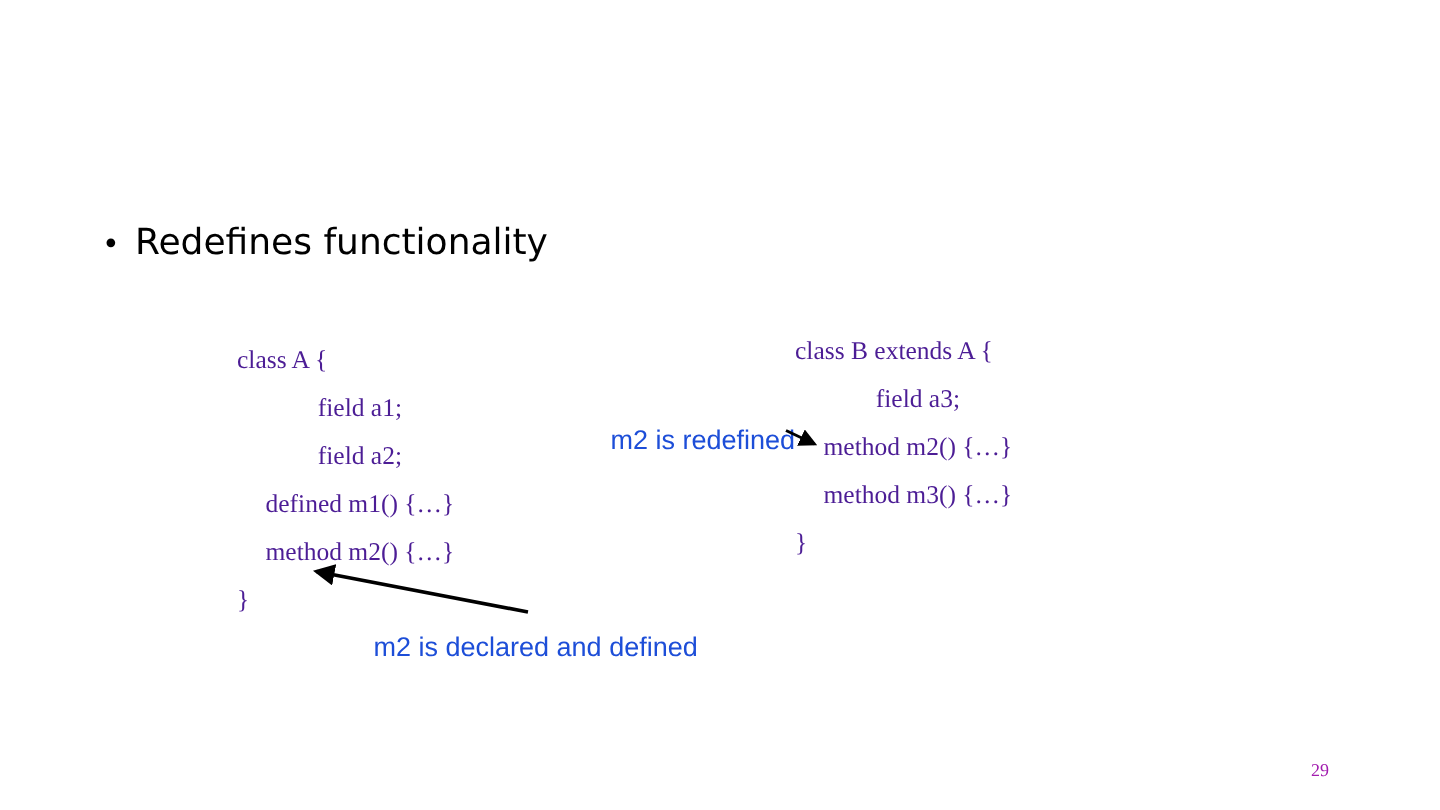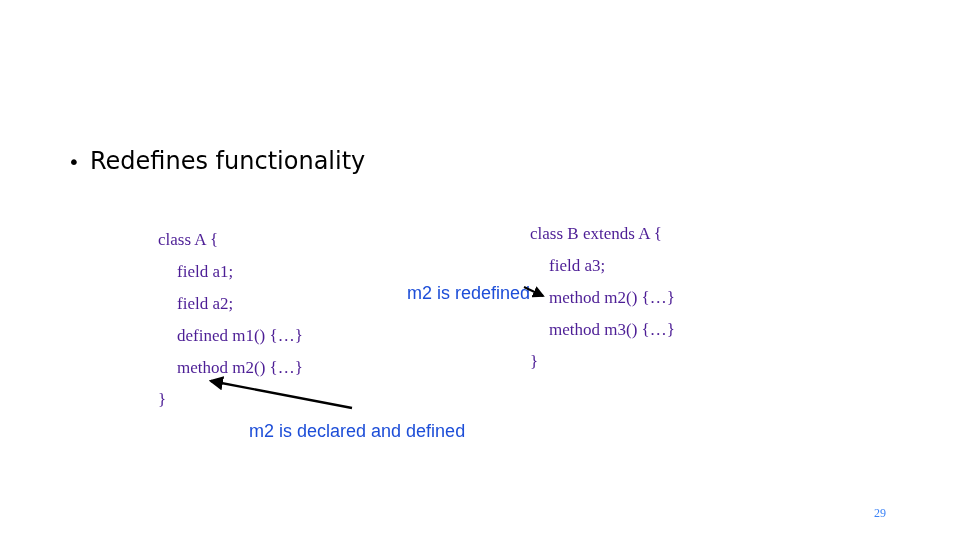--- a/index.html
+++ b/index.html
@@ -72,20 +72,21 @@
   }
   #code-class-b {
     left: 530px;
     top: 218px;
   }
   .code-line {
     height: 32px;
   }
   .code-line.indent {
     padding-left: 19px;
+    text-align: center;
   }
 
   
   .annotation {
     position: absolute;
     font-family: Liberation Sans, sans-serif;
     font-size: 18px;
     line-height: 22px;
     color: #1d4ed8;
     white-space: nowrap;
@@ -111,21 +112,21 @@
 
   
   #page-number {
     position: absolute;
     left: 860px;
     top: 506px;
     width: 40px;
     text-align: center;
     font-family: "Liberation Serif", "DejaVu Serif", serif;
     font-size: 12px;
-    color: #3b82f6;
+    color: #a21caf;
   }
 </style>
 </head>
 <body>
 
 <div id="slide">
 
 
   <div id="bullet-list">
     <div class="bullet-row">

